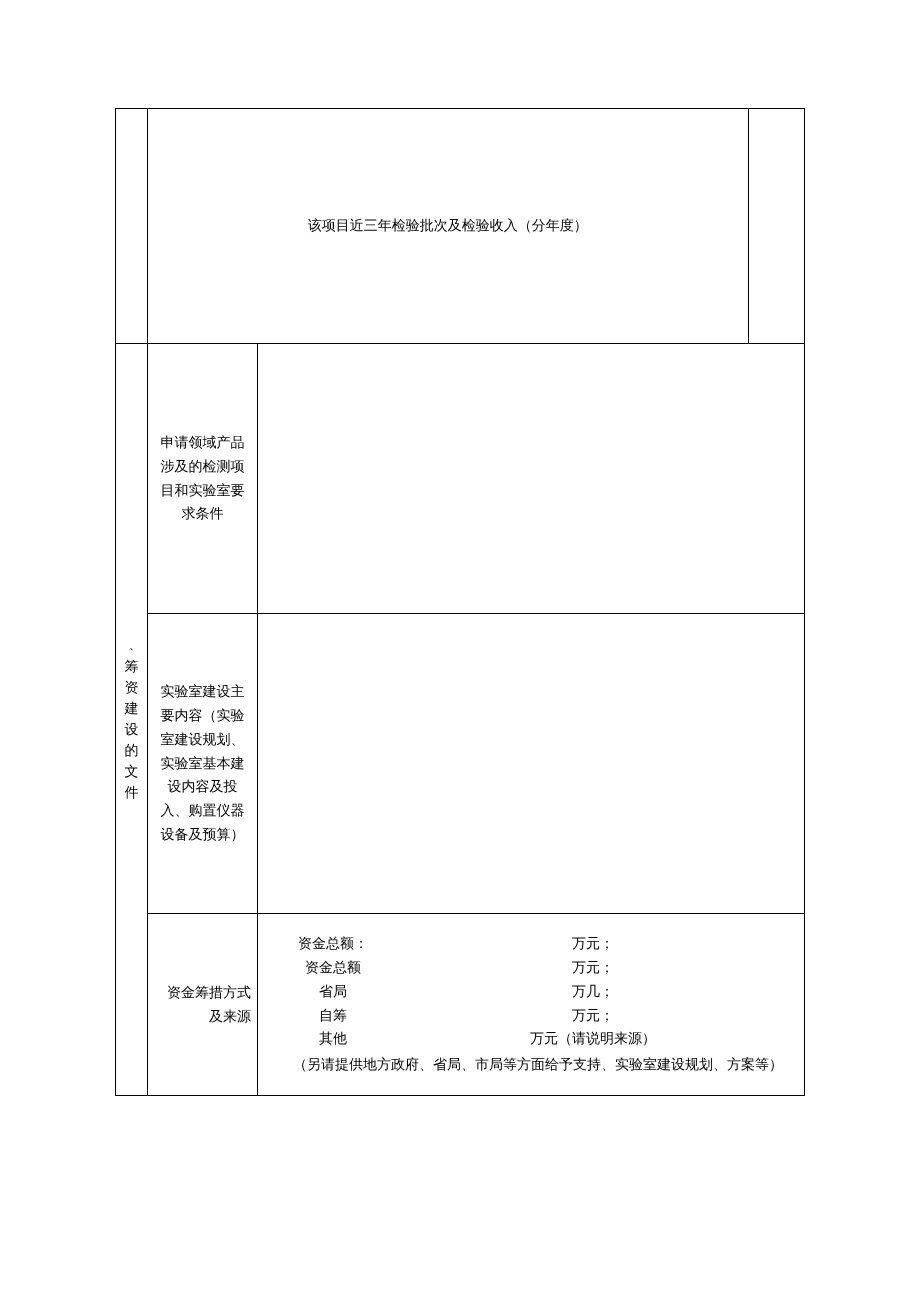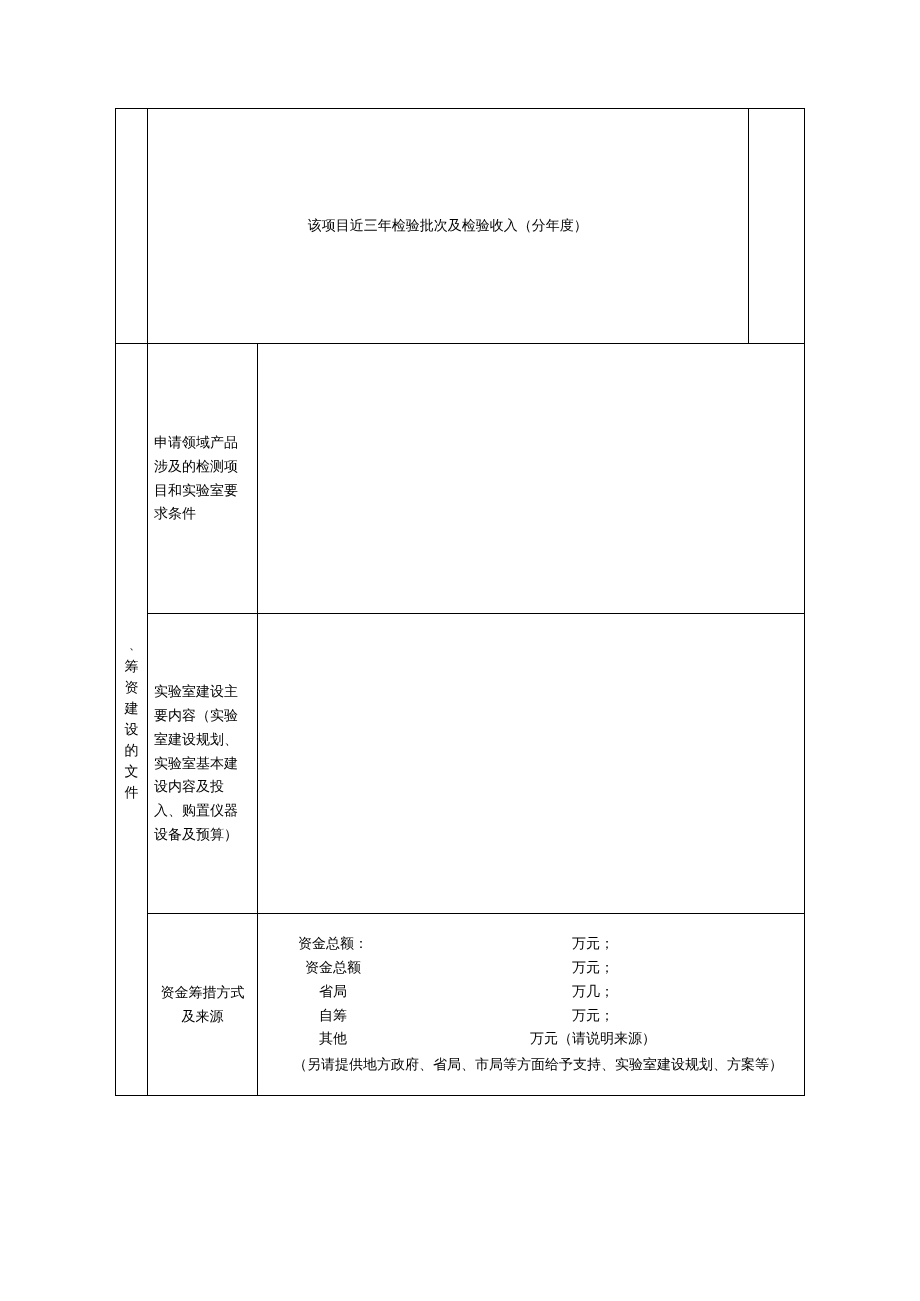--- a/index.html
+++ b/index.html
@@ -34,27 +34,27 @@
       text-align: center;
     }
     .col-section {
       width: 32px;
       text-align: center;
       vertical-align: middle;
       line-height: 1.5;
     }
     .col-label {
       width: 110px;
-      text-align: left;
+      text-align: center;
       vertical-align: middle;
       line-height: 1.7;
     }
     .col-label-center {
       width: 110px;
-      text-align: center;
+      text-align: right;
       vertical-align: middle;
       line-height: 1.7;
     }
     .col-content {
       vertical-align: top;
       padding: 8px 10px;
     }
     .row1 {
       height: 235px;
     }

